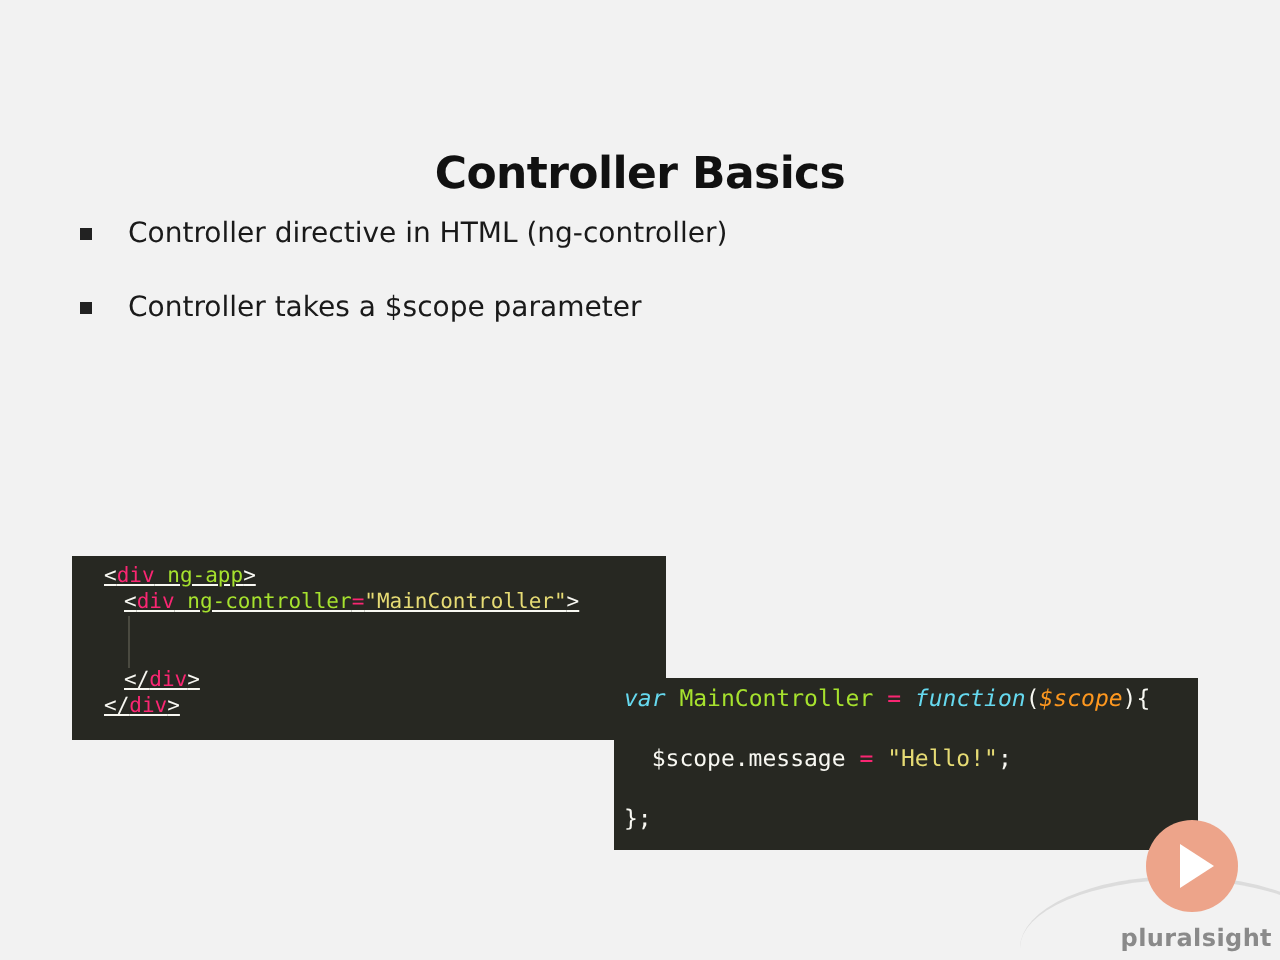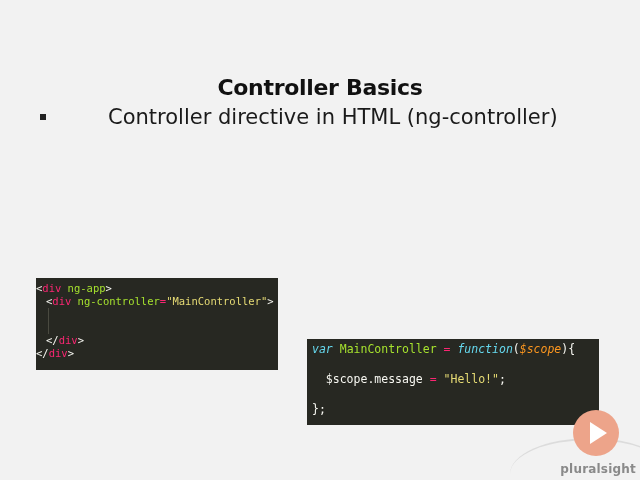--- a/index.html
+++ b/index.html
@@ -8,29 +8,29 @@
     background: #f2f2f2;
     font-family: "DejaVu Sans", sans-serif;
   }
   .title {
     position: absolute; left: 0; top: 34px; width: 640px; text-align: center;
     font-size: 22px; font-weight: bold; color: #111; letter-spacing: -0.3px; margin-top: 41px;
   }
   .bullets { position: absolute; left: 38px; top: 98px; margin: 0; padding: 0; list-style: none; }
   .bullet {
     display: flex; align-items: center; height: 37px;
-    font-size: 21px; color: #1a1a1a; gap: 44px;
+    font-size: 14px; color: #1a1a1a;
   }
   .bullet .sq { width: 6px; height: 6px; background: #222; margin-right: 18px; margin-left: 2px; }
   .code {
     position: absolute; background: #272822; color: #f8f8f2;
     font-family: "DejaVu Sans Mono", monospace; font-size: 10.5px;
     line-height: 13px; box-sizing: border-box;
   }
-  .code1 { left: 36px; top: 278px; width: 242px; height: 92px; padding: 4px 0 0 0; }
+  .code1 { left: 36px; top: 278px; width: 297px; height: 92px; padding: 4px 0 0 16px; text-decoration: underline; }
   .code2 { left: 280px; top: 339px; width: 292px; height: 86px; padding: 3px 0 0 5px; font-size: 11.5px; line-height: 15px; margin-left: 27px; }
   .ln { white-space: pre; }
   .guide { border-left: 1px solid #4a4a40; }
   .tag { color: #f92672; }
   .attr { color: #a6e22e; }
   .str { color: #e6db74; }
   .kw { color: #66d9ef; font-style: italic; }
   .op { color: #f92672; }
   .param { color: #fd971f; font-style: italic; }
   .logo-wrap { position: absolute; right: 0; bottom: 0; width: 110px; height: 80px; }
@@ -54,20 +54,24 @@
 </head>
 <body>
 
 <div class="title">Controller Basics</div>
 
 <ul class="bullets">
   <li class="bullet">
       <span class="sq"></span>
       <span>Controller directive in HTML (ng-controller)</span>
     </li>
+  <li class="bullet">
+      <span class="sq"></span>
+      <span>Controller takes a $scope parameter</span>
+    </li>
 </ul>
 
 <div class="code code1">
   <div class="ln"><span>&lt;</span><span class="tag">div</span><span class="attr"> ng-app</span><span>&gt;</span></div>
   <div class="ln" style="margin-left:10px"><span>&lt;</span><span class="tag">div</span><span class="attr"> ng-controller</span><span class="op">=</span><span class="str">"MainController"</span><span>&gt;</span></div>
   <div class="ln guide" style="margin-left:12px;height:13px"></div>
   <div class="ln guide" style="margin-left:12px;height:13px"></div>
   <div class="ln" style="margin-left:10px"><span>&lt;/</span><span class="tag">div</span><span>&gt;</span></div>
   <div class="ln"><span>&lt;/</span><span class="tag">div</span><span>&gt;</span></div>
 </div>

